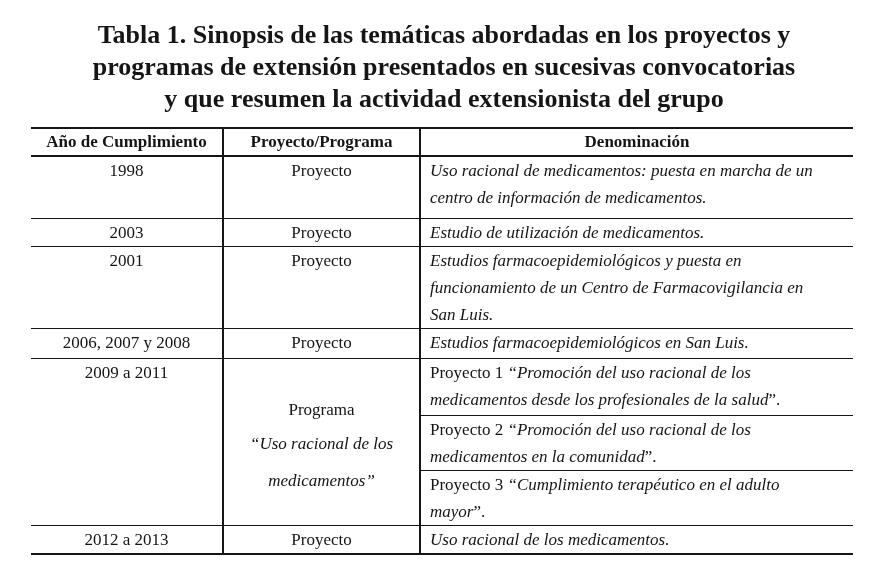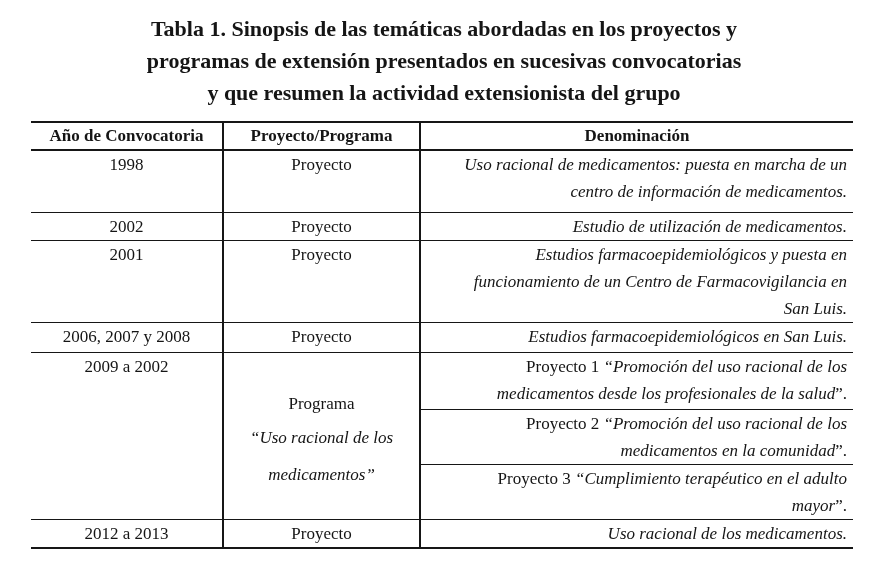--- a/index.html
+++ b/index.html
@@ -3,24 +3,24 @@
 <meta charset="utf-8">
 <style>
   html, body { margin: 0; padding: 0; }
   body {
     width: 888px; height: 562px;
     background: #ffffff; color: #151515;
     font-family: "Liberation Serif", "DejaVu Serif", serif;
     overflow: hidden;
   }
   .title {
-    padding-top: 13px;
+    padding-top: 19px;
     text-align: center;
     font-weight: bold;
-    font-size: 22px;
+    font-size: 26px;
     line-height: 32px;
     white-space: pre-line;
   }
   table.syn {
     border-collapse: collapse;
     table-layout: fixed;
     width: 822px;
     margin: 12px 0 0 31px;
     border-top: 2px solid #161616;
     border-bottom: 2px solid #161616;
@@ -30,21 +30,21 @@
   .syn col.c3 { width: 433px; }
   .syn th, .syn td { vertical-align: top; padding: 0; font-size: 17px; }
   .syn th {
     font-weight: bold; text-align: center;
     height: 26px; line-height: 25px;
     border-bottom: 2px solid #161616;
   }
   th.yc, th.tc, td.yc, td.tc { border-right: 2px solid #161616; }
   td.yc, td.tc { text-align: center; line-height: 27px; font-weight: normal; }
   td.dc {
-    text-align: right;
+    text-align: left;
     padding: 0 6px 0 9px;
     font-style: italic;
     line-height: 27px;
     white-space: pre-line;
   }
   .rm { font-style: normal; }
   tr.rb > td { border-bottom: 1.5px solid #161616; }
   .prog { line-height: 31px; font-style: normal; margin-top: 35px; }
   .quoted { line-height: 37px; font-style: italic; white-space: pre-line; }
   tr.h62 { height: 62px; } tr.h27 { height: 27px; } tr.h81 { height: 81px; }
@@ -59,49 +59,49 @@
 y que resumen la actividad extensionista del grupo</div>
 
 <table class="syn">
   <colgroup>
     <col class="c1">
       <col class="c2">
       <col class="c3">
   </colgroup>
   <tbody>
       <tr>
-    <th class="yc">Año de Convocatoria</th>
+    <th class="yc">Año de Cumplimiento</th>
     <th class="tc">Proyecto/Programa</th>
     <th class="dc-h">Denominación</th>
   </tr>
   <tr class="rb h62">
     <td class="yc">1998</td>
     <td class="tc">Proyecto</td>
     <td class="dc">Uso racional de medicamentos: puesta en marcha de un
 centro de información de medicamentos.</td>
   </tr>
   <tr class="rb h27">
-    <td class="yc">2002</td>
+    <td class="yc">2003</td>
     <td class="tc">Proyecto</td>
     <td class="dc">Estudio de utilización de medicamentos.</td>
   </tr>
   <tr class="rb h81">
     <td class="yc">2001</td>
     <td class="tc">Proyecto</td>
     <td class="dc">Estudios farmacoepidemiológicos y puesta en
 funcionamiento de un Centro de Farmacovigilancia en
 San Luis.</td>
   </tr>
   <tr class="rb h30">
     <td class="yc">2006, 2007 y 2008</td>
     <td class="tc">Proyecto</td>
     <td class="dc">Estudios farmacoepidemiológicos en San Luis.</td>
   </tr>
   <tr class="rb h57">
-    <td class="yc" rowspan="3">2009 a 2002</td>
+    <td class="yc" rowspan="3">2009 a 2011</td>
     <td class="tc" rowspan="3">
           <div class="prog">Programa</div>
           <div class="quoted">“Uso racional de los
 medicamentos”</div>
         </td>
     <td class="dc"><span class="rm">Proyecto 1 </span><span>“Promoción del uso racional de los
 medicamentos desde los profesionales de la salud</span><span class="rm">”.</span></td>
   </tr>
   <tr class="rb h53">
     <td class="dc"><span class="rm">Proyecto 2 </span><span>“Promoción del uso racional de los

